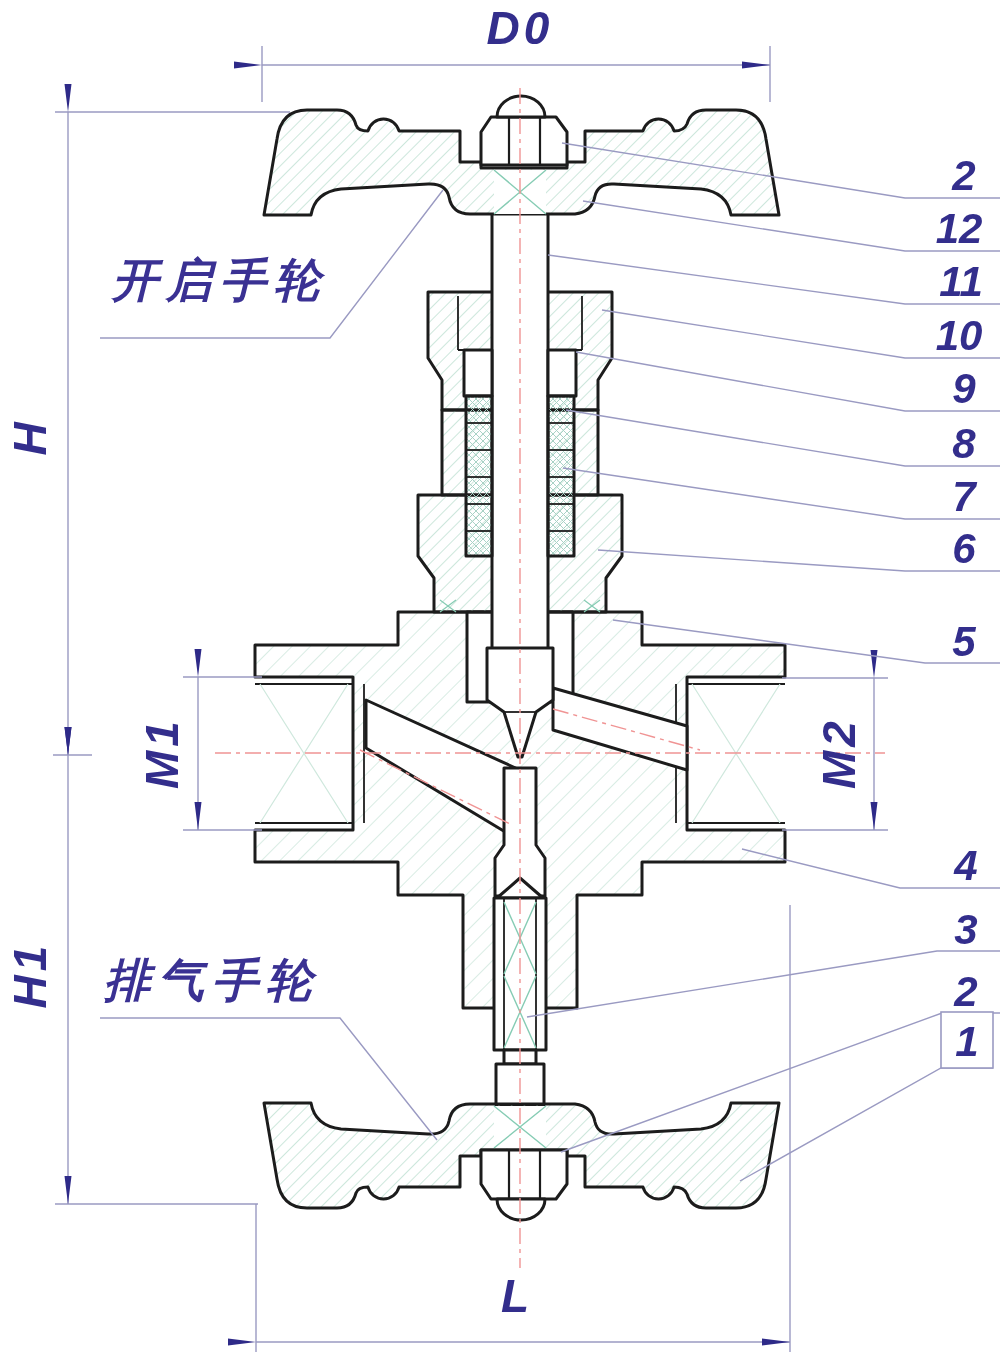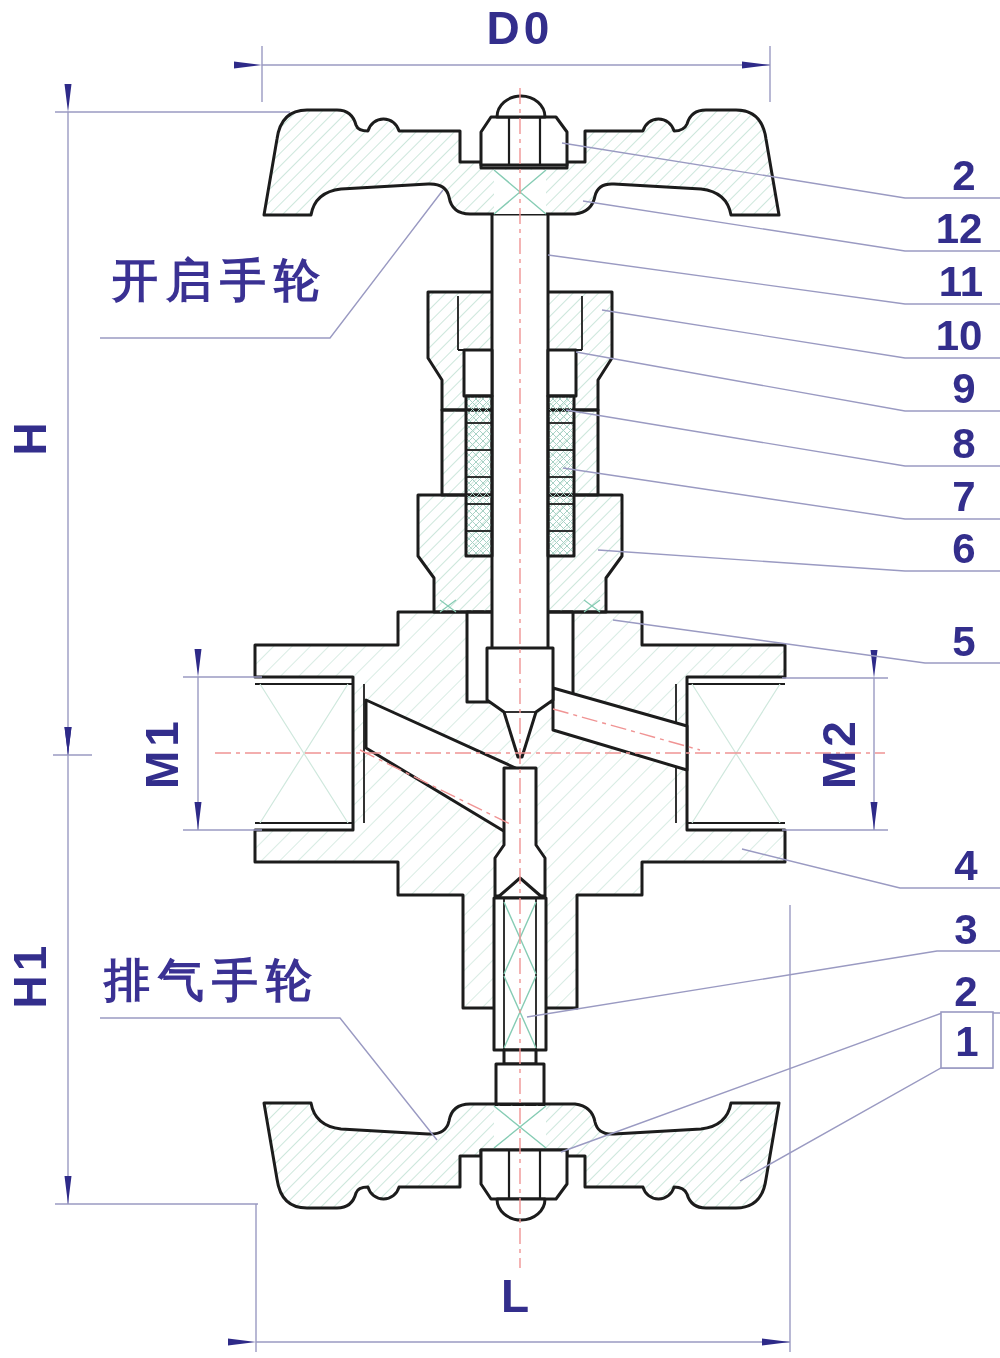--- a/index.html
+++ b/index.html
@@ -1,16 +1,16 @@
 <!DOCTYPE html>
 <html><head>
 <meta charset="utf-8">
 <style>
   html,body{margin:0;padding:0;background:#ffffff;}
-  .stage{width:1000px;height:1358px;position:relative;background:#fff;overflow:hidden;}
+  .stage{width:1000px;height:1358px;position:relative;background:#fff;overflow:hidden;font-style:italic;}
   svg{display:block;}
   text{font-family:"Liberation Sans","DejaVu Sans",sans-serif;fill:#332e8c;font-weight:600;}
   .dimtxt{font-size:46px;letter-spacing:4px;}
   .numtxt{font-size:42px;}
   .cntxt{font-size:46px;letter-spacing:8px;fill:#3a3193;}
 </style>
 </head>
 <body>
 
 <div class="stage">

